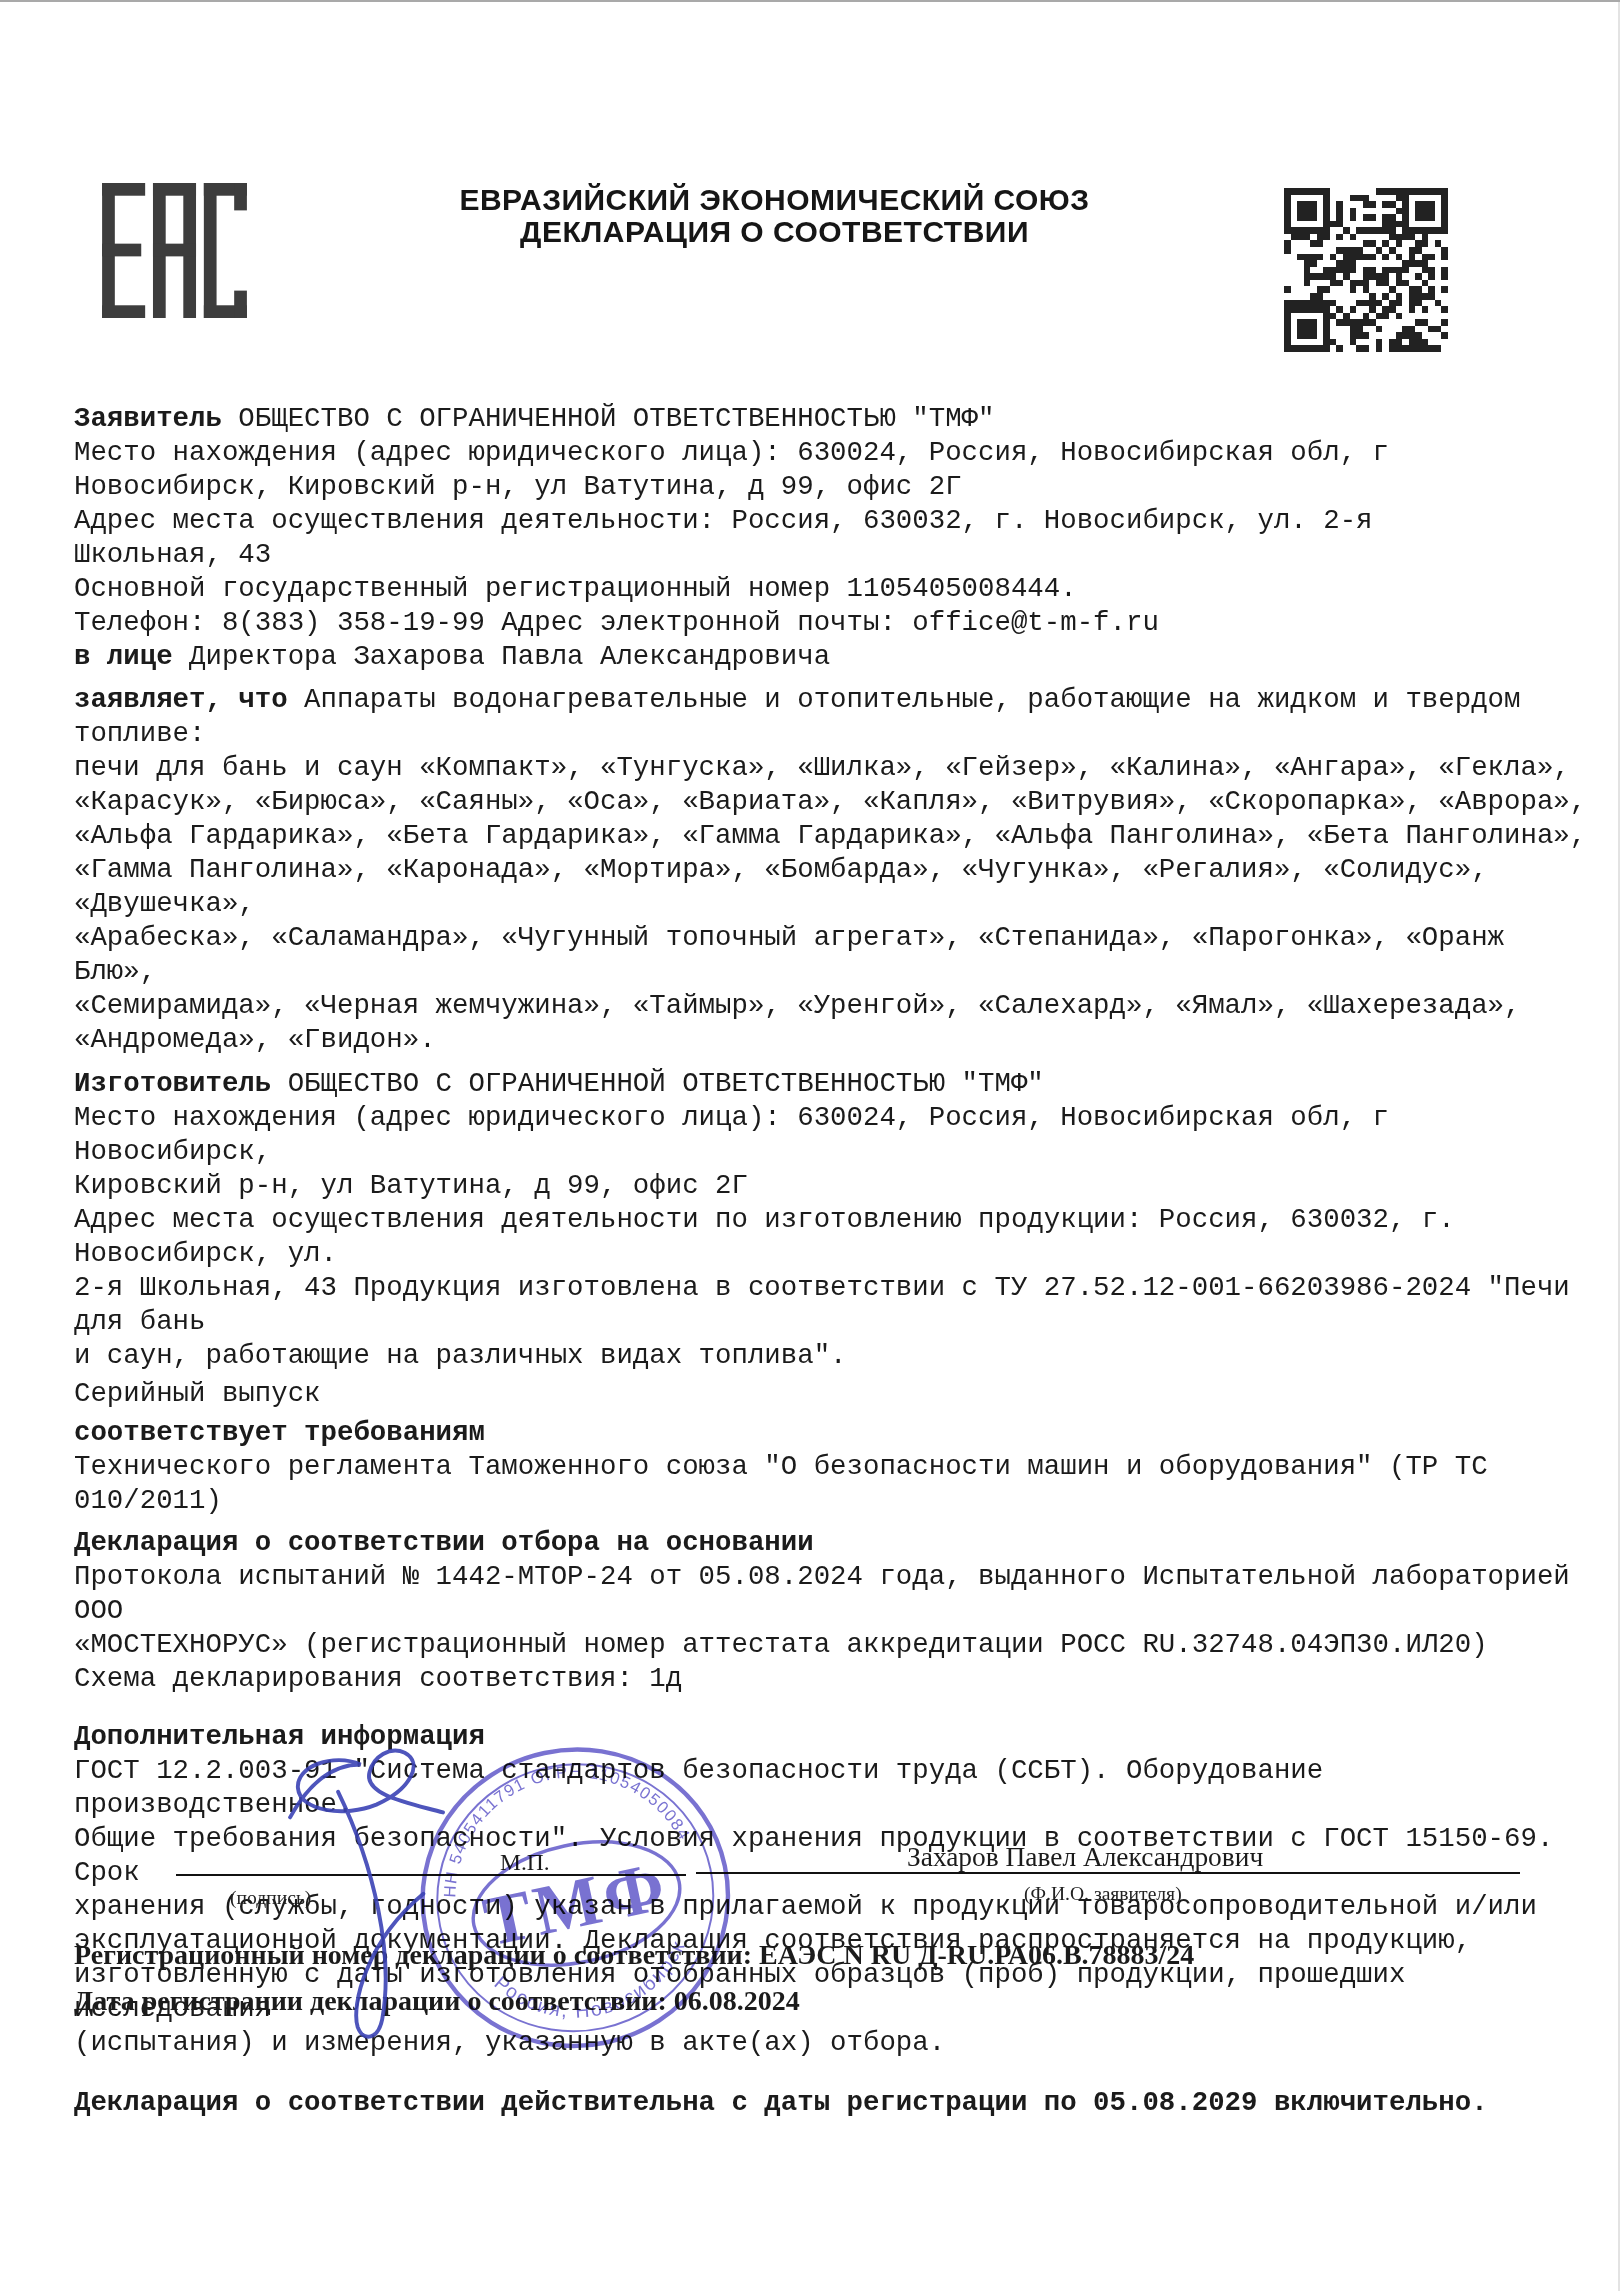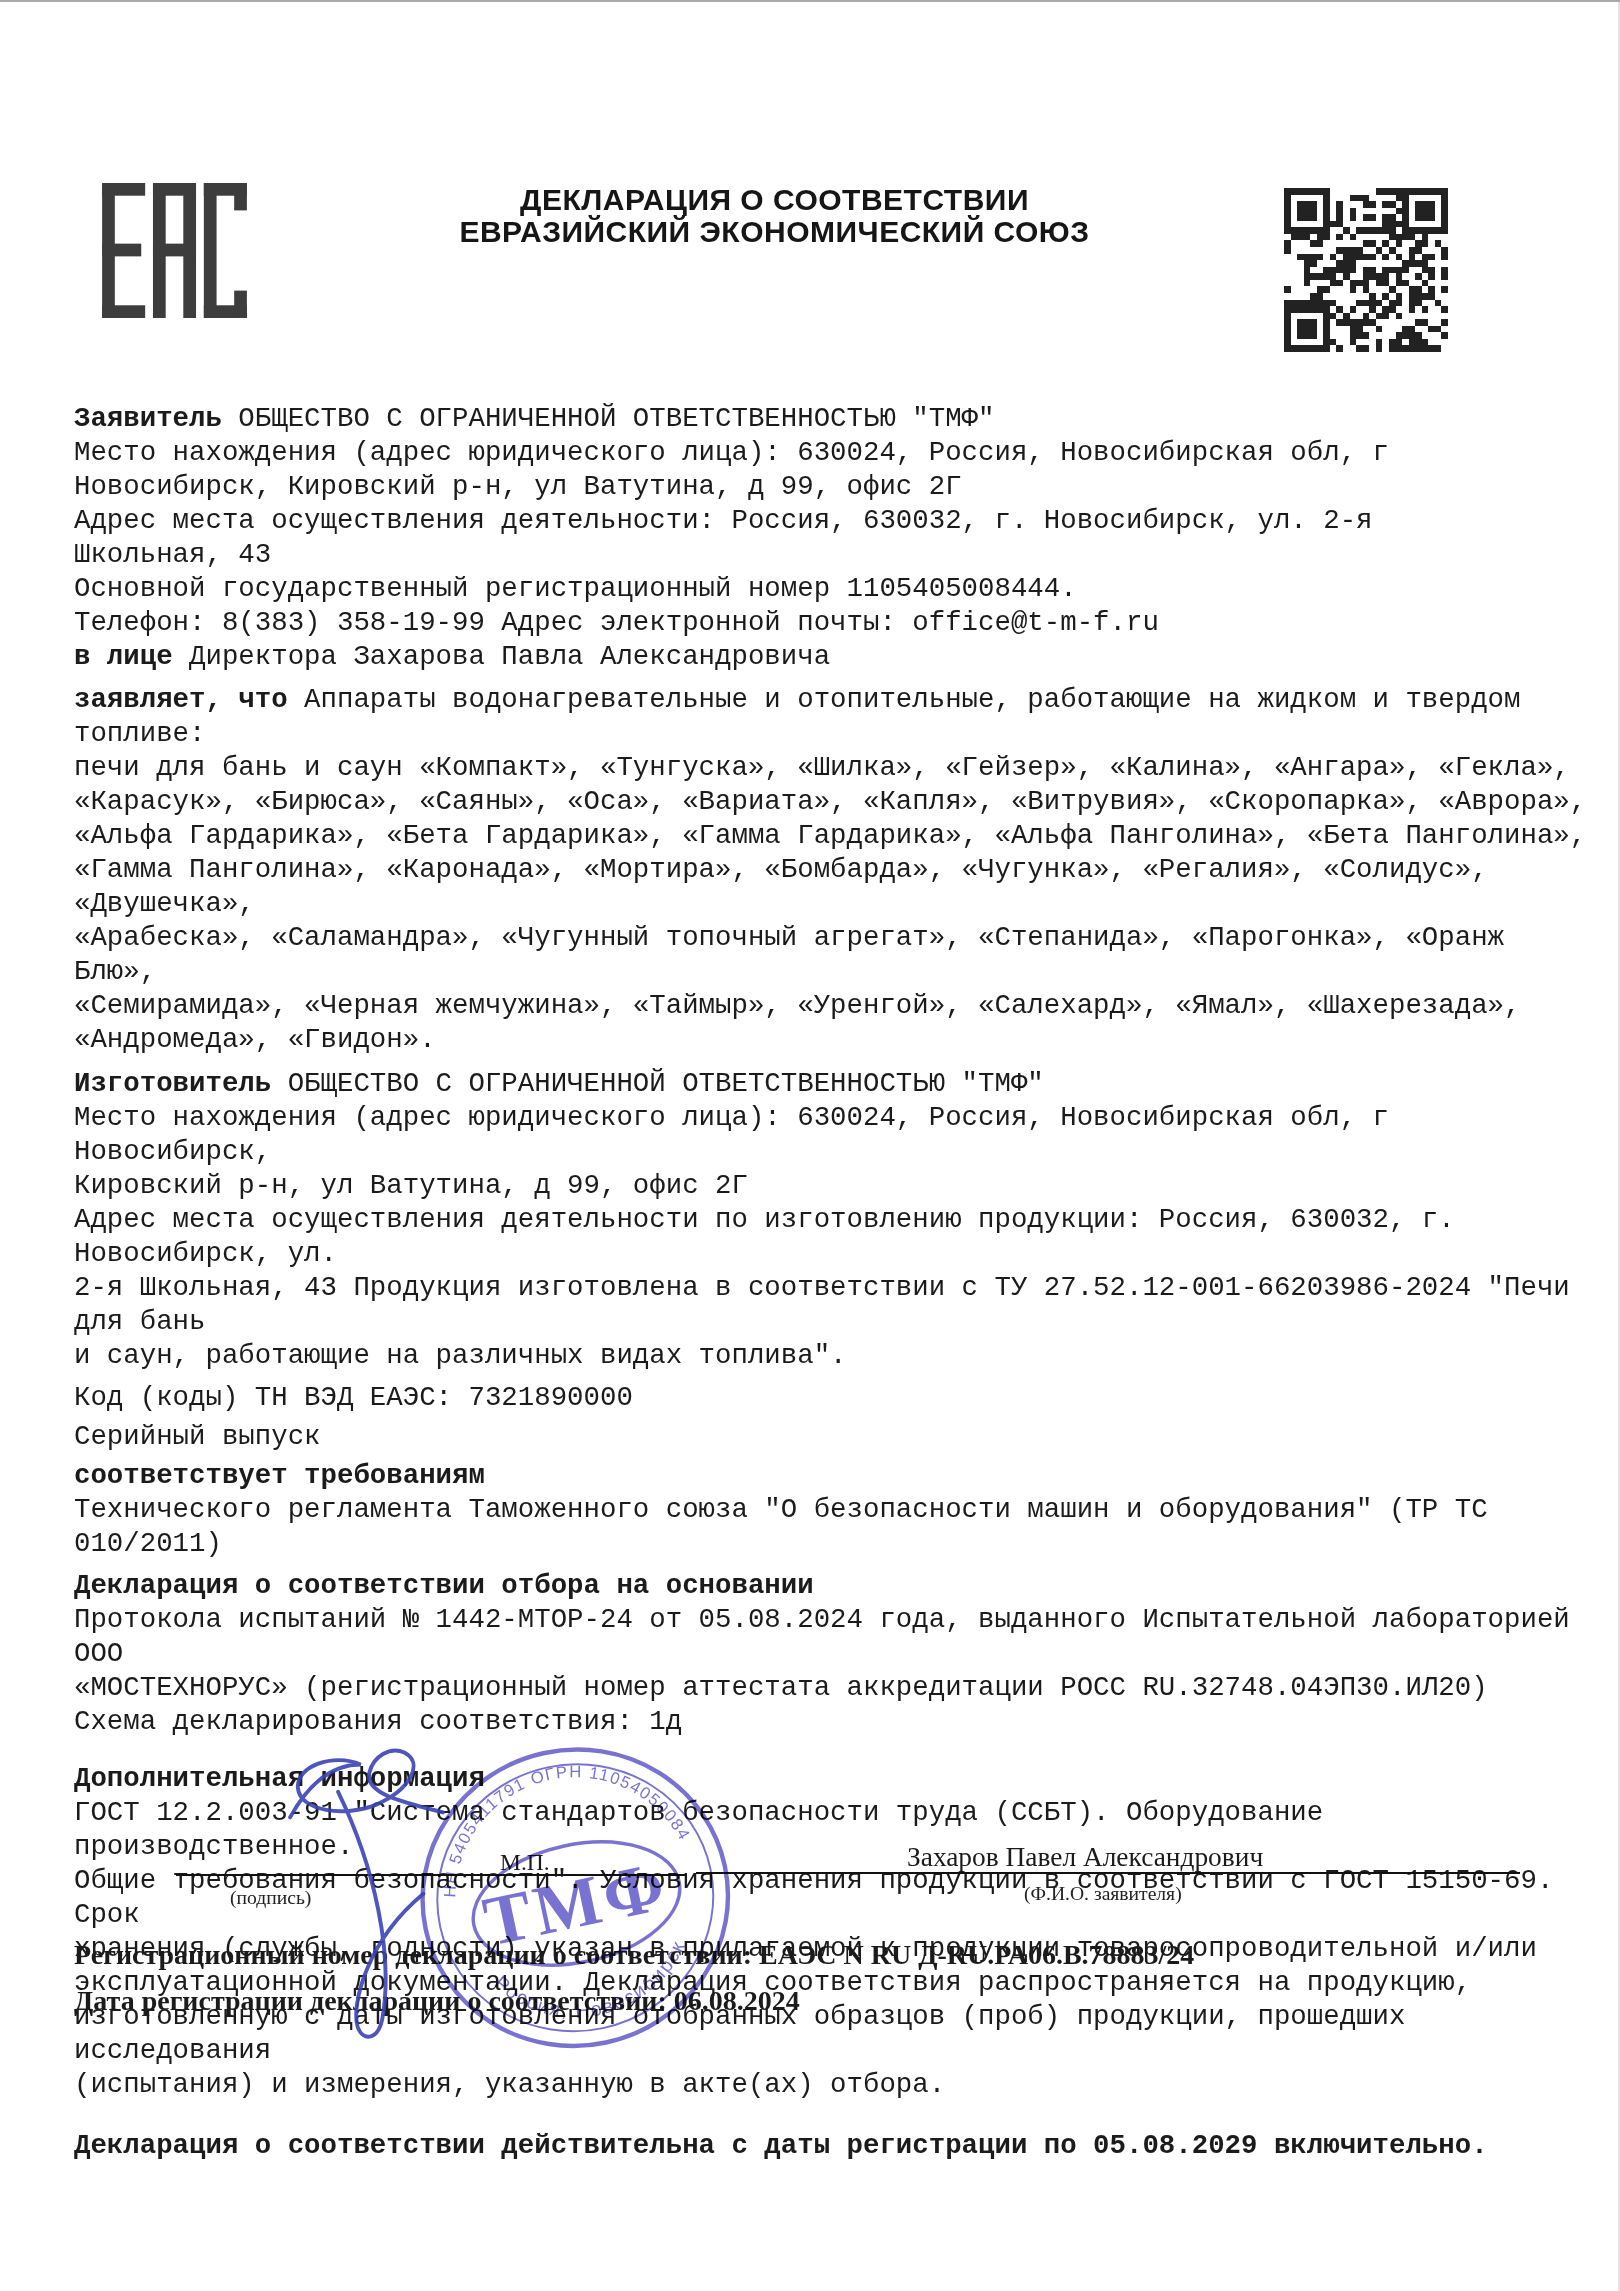--- a/index.html
+++ b/index.html
@@ -67,22 +67,22 @@
         <rect x="104" y="0" width="13" height="138"></rect>
         <rect x="104" y="0" width="44" height="13"></rect>
         <rect x="104" y="125" width="44" height="13"></rect>
         <rect x="135" y="0" width="13" height="28"></rect>
         <rect x="135" y="110" width="13" height="28"></rect>
       </g>
     </svg>
   </div>
 
   <div class="doc-title">
+    <div>ЕВРАЗИЙСКИЙ ЭКОНОМИЧЕСКИЙ СОЮЗ</div>
     <div>ДЕКЛАРАЦИЯ О СООТВЕТСТВИИ</div>
-    <div>ЕВРАЗИЙСКИЙ ЭКОНОМИЧЕСКИЙ СОЮЗ</div>
   </div>
 
   <div class="qr">
     <svg id="qr-svg" width="164" height="164" viewBox="0 0 25 25" shape-rendering="crispEdges">
         <g fill="#222222">
           <rect x="14" y="0" width="1" height="1"></rect>
           <rect x="15" y="0" width="1" height="1"></rect>
           <rect x="16" y="0" width="1" height="1"></rect>
           <rect x="17" y="0" width="1" height="1"></rect>
           <rect x="10" y="1" width="1" height="1"></rect>
@@ -335,21 +335,20 @@
 «Гамма Панголина», «Каронада», «Мортира», «Бомбарда», «Чугунка», «Регалия», «Солидус», «Двушечка»,
 «Арабеска», «Саламандра», «Чугунный топочный агрегат», «Степанида», «Парогонка», «Оранж Блю»,
 «Семирамида», «Черная жемчужина», «Таймыр», «Уренгой», «Салехард», «Ямал», «Шахерезада»,
 «Андромеда», «Гвидон».</span></div>
       <div class="par" style="margin-top: 9.8px;"><b>Изготовитель</b><span> ОБЩЕСТВО С ОГРАНИЧЕННОЙ ОТВЕТСТВЕННОСТЬЮ "ТМФ"
 Место нахождения (адрес юридического лица): 630024, Россия, Новосибирская обл, г Новосибирск,
 Кировский р-н, ул Ватутина, д 99, офис 2Г
 Адрес места осуществления деятельности по изготовлению продукции: Россия, 630032, г. Новосибирск, ул.
 2-я Школьная, 43 Продукция изготовлена в соответствии с ТУ 27.52.12-001-66203986-2024 "Печи для бань
 и саун, работающие на различных видах топлива".</span></div>
-      <div class="par" style="margin-top: 8.8px;"><span>Код (коды) ТН ВЭД ЕАЭС: 7321890000</span></div>
       <div class="par" style="margin-top: 4.9px;"><span>Серийный выпуск</span></div>
       <div class="par" style="margin-top: 4.9px;"><b>соответствует требованиям</b><span>
 Технического регламента Таможенного союза "О безопасности машин и оборудования" (ТР ТС 010/2011)</span></div>
       <div class="par" style="margin-top: 7.8px;"><b>Декларация о соответствии отбора на основании</b><span>
 Протокола испытаний № 1442-МТОР-24 от 05.08.2024 года, выданного Испытательной лабораторией ООО
 «МОСТЕХНОРУС» (регистрационный номер аттестата аккредитации РОСС RU.32748.04ЭП30.ИЛ20)
 Схема декларирования соответствия: 1д</span></div>
       <div class="par" style="margin-top: 23.5px;"><b>Дополнительная информация</b><span>
 ГОСТ 12.2.003-91 "Система стандартов безопасности труда (ССБТ). Оборудование производственное.
 Общие требования безопасности". Условия хранения продукции в соответствии с ГОСТ 15150-69. Срок

